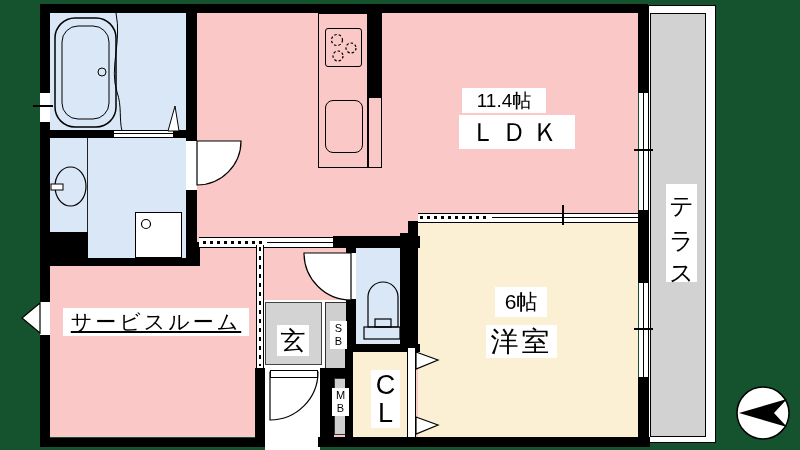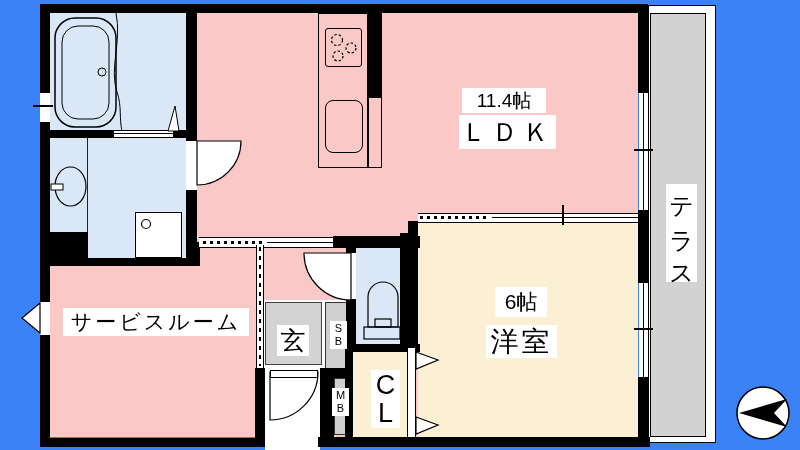--- a/index.html
+++ b/index.html
@@ -1,16 +1,16 @@
 <!DOCTYPE html>
 <html><head>
 <meta charset="utf-8">
 <style>
   html,body{margin:0;padding:0;background:#fff;}
-  #plan{position:relative;width:800px;height:450px;background:#3b82f6;overflow:hidden;
+  #plan{position:relative;width:800px;height:450px;background:#14532d;overflow:hidden;
         font-family:"Liberation Sans","DejaVu Sans",sans-serif;}
   .a{position:absolute;}
   .k{position:absolute;background:#000;}
   .lbl{position:absolute;background:#fff;color:#000;display:flex;align-items:center;
        justify-content:center;text-align:center;white-space:nowrap;z-index:40;}
   .dotrow{position:absolute;background:repeating-linear-gradient(90deg,#000 0 3px,transparent 3px 7px);}
   .dotcol{position:absolute;background:repeating-linear-gradient(180deg,#000 0 4px,transparent 4px 9px);}
   svg.ovl{position:absolute;left:0;top:0;z-index:30;}
   .vtxt{writing-mode:vertical-rl;letter-spacing:7px;}
 </style>
@@ -139,24 +139,24 @@
     <polygon points="416,352 438,360 416,369" fill="#fff" stroke="#000" stroke-width="1.2"></polygon>
     <polygon points="416,417 438,425 416,434" fill="#fff" stroke="#000" stroke-width="1.2"></polygon>
 
     <g>
       <circle cx="763" cy="413" r="26" fill="#fff" stroke="#000" stroke-width="1.5"></circle>
       <polygon points="739,413 787,399 774,413 787,427" fill="#000"></polygon>
     </g>
   </svg>
 
   <div class="lbl" style="left:462px;top:88px;width:84px;height:25px;font-size:19px;">11.4帖</div>
-  <div class="lbl" style="left:459px;top:115px;width:97px;height:34px;font-size:26px;letter-spacing:5px;">ＬＤＫ</div>
+  <div class="lbl" style="left:459px;top:115px;width:116px;height:34px;font-size:26px;letter-spacing:5px;">ＬＤＫ</div>
   <div class="lbl" style="left:495px;top:287px;width:52px;height:30px;font-size:21px;">6帖</div>
   <div class="lbl" style="left:486px;top:325px;width:71px;height:33px;font-size:28px;letter-spacing:3px;">洋室</div>
-  <div class="lbl" style="left:63px;top:308px;width:186px;height:28px;font-size:21px;letter-spacing:3px;">サービスルーム</div>
+  <div class="lbl" style="left:63px;top:308px;width:186px;height:28px;font-size:21px;letter-spacing:3px;text-decoration:underline;">サービスルーム</div>
   <div class="lbl" style="left:277px;top:325px;width:32px;height:31px;font-size:25px;">玄</div>
   <div class="lbl vtxt" style="left:666px;top:184px;width:31px;height:98px;font-size:24px;">テラス</div>
   <div class="lbl" style="left:371px;top:370px;width:29px;height:58px;font-size:27px;line-height:28px;flex-direction:column;">
     <span>C</span>
     <span>L</span>
   </div>
   <div class="lbl" style="left:330px;top:321px;width:17px;height:28px;font-size:11px;line-height:13px;flex-direction:column;">
     <span>S</span>
     <span>B</span>
   </div>

